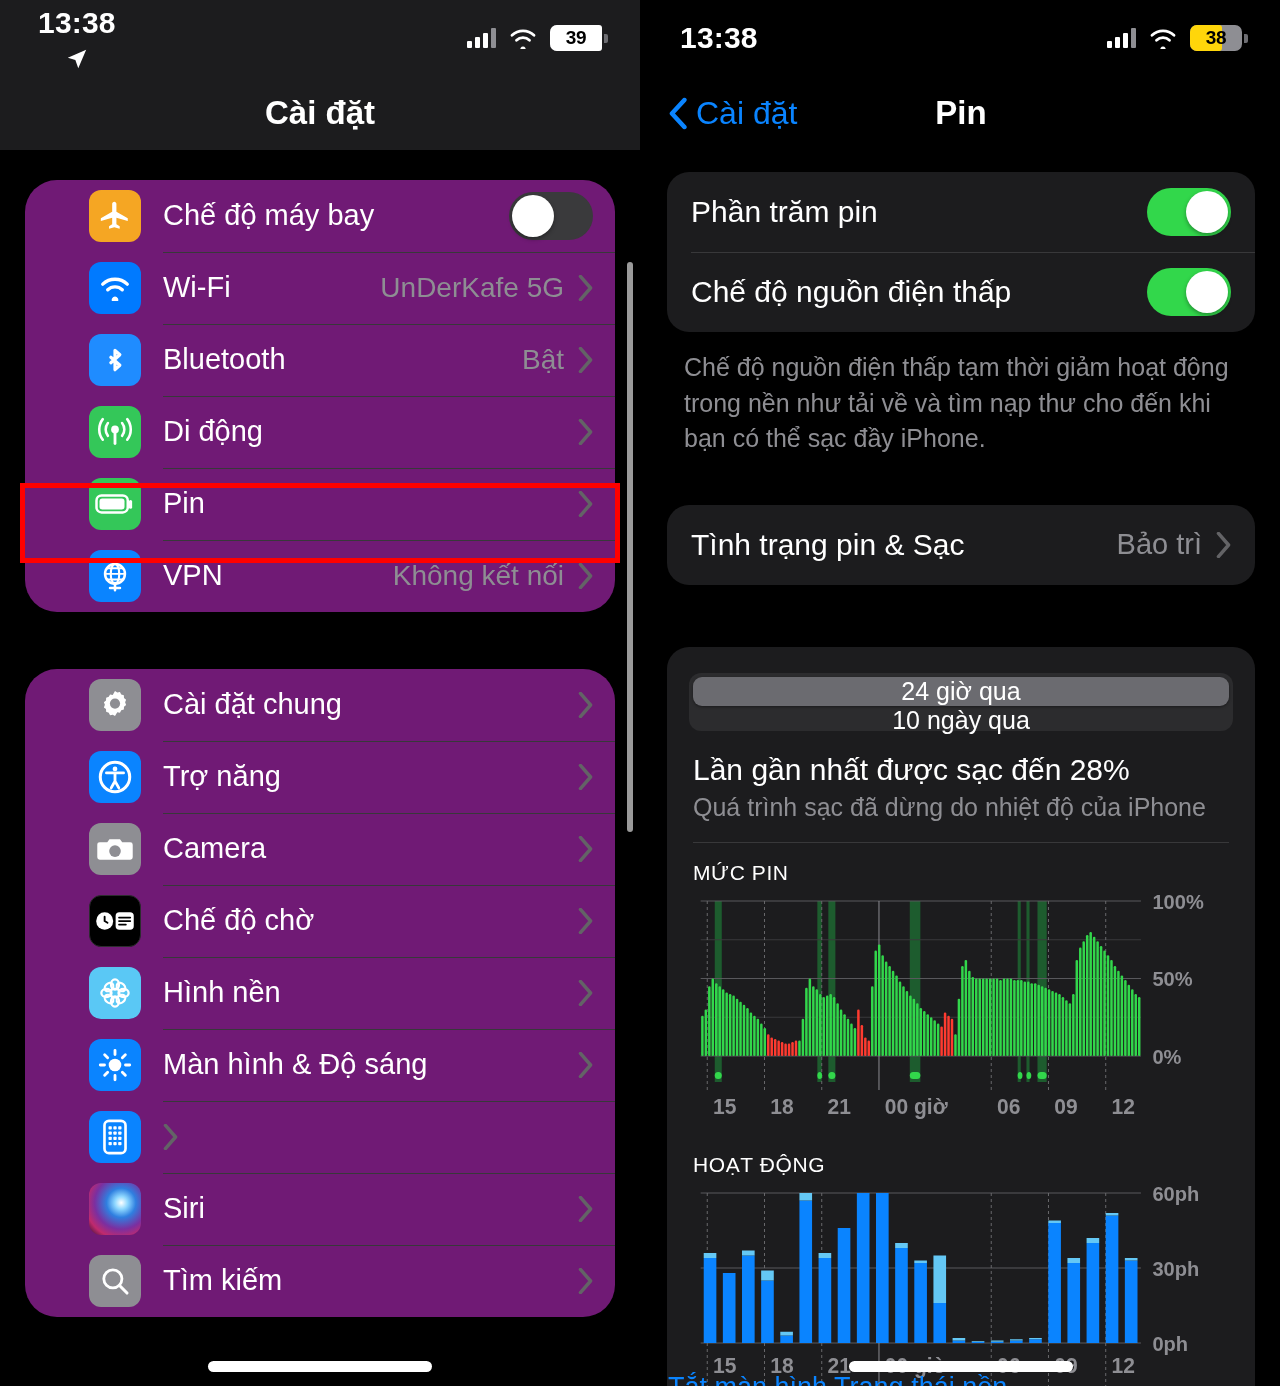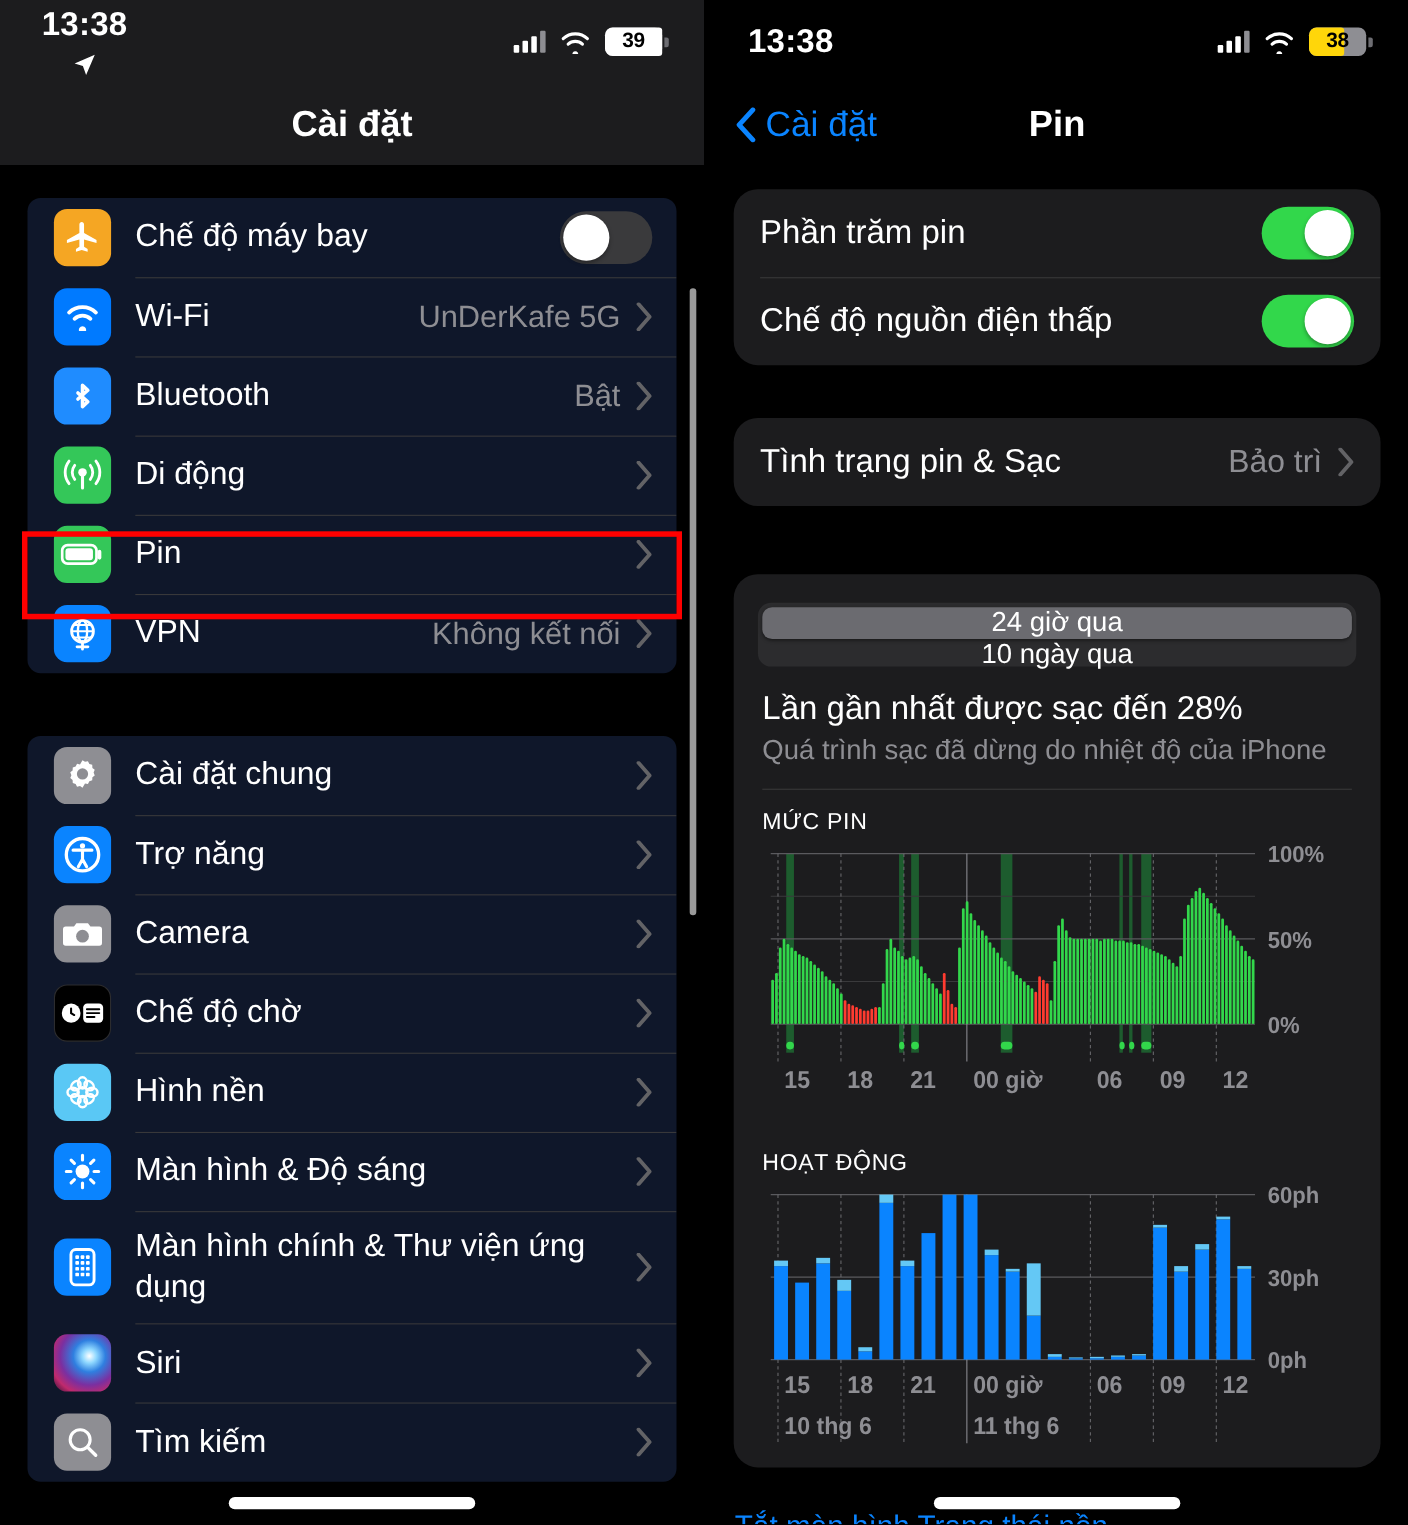--- a/index.html
+++ b/index.html
@@ -80,23 +80,24 @@
     position: absolute; left: 26px; top: 50%; transform: translateY(-50%);
     display: flex; align-items: center; gap: 8px;
     color: #0a84ff; font-size: 32px;
   }
   .chev-back { width: 20px; height: 32px; flex: none; }
 
   
   .content-left { position: absolute; top: 150px; left: 0; right: 0; bottom: 0; }
   .group {
     margin: 30px 25px 0 25px;
-    background: #0f172a;
-    border-radius: 12px;
+    background: #701a75;
+    border-radius: 32px;
     overflow: hidden;
+    padding-left: 40px;
   }
   .row {
     position: relative;
     display: flex; align-items: center;
     padding: 0 22px 0 24px;
     min-height: 72px;
   }
   .row + .row::before {
     content:""; position:absolute; left: 98px; right: 0; top: 0;
     height: 1px; background: #38383a;
@@ -439,21 +440,20 @@
                   <rect x="11.3" y="9" width="2.4" height="2.4" rx=".6"></rect>
                 <rect x="4.3" y="12.8" width="2.4" height="2.4" rx=".6"></rect>
                   <rect x="7.8" y="12.8" width="2.4" height="2.4" rx=".6"></rect>
                   <rect x="11.3" y="12.8" width="2.4" height="2.4" rx=".6"></rect>
                 <rect x="4.3" y="16.6" width="2.4" height="2.4" rx=".6"></rect>
                   <rect x="7.8" y="16.6" width="2.4" height="2.4" rx=".6"></rect>
                   <rect x="11.3" y="16.6" width="2.4" height="2.4" rx=".6"></rect>
               </g>
             </svg>
           </div>
-          <div class="row-label">Màn hình chính &amp; Thư viện ứng dụng</div>
           <svg class="chev" viewBox="0 0 10 18">
               <path d="M1.5 1 L8.5 9 L1.5 17" stroke="#636366" stroke-width="2.4" fill="none" stroke-linecap="round" stroke-linejoin="round"></path>
             </svg>
         </div>
 
         <div class="row">
           <div class="app-icon" style="background:radial-gradient(circle at 62% 38%, #ffffff 0%, #8fd8ff 14%, #2f7fe0 32%, #7b2fa0 58%, #c02a6d 78%, #2a1030 100%)">
           </div>
           <div class="row-label">Siri</div>
           <svg class="chev" viewBox="0 0 10 18">
@@ -526,20 +526,21 @@
             </div>
         </div>
         <div class="rrow">
           <div class="rrow-label">Chế độ nguồn điện thấp</div>
           <div class="toggle on">
               <div class="knob"></div>
             </div>
         </div>
       </div>
 
+      <div class="footnote">Chế độ nguồn điện thấp tạm thời giảm hoạt động trong nền như tải về và tìm nạp thư cho đến khi bạn có thể sạc đầy iPhone.</div>
 
       <div class="rgroup" style="margin-top:48px">
         <div class="rrow">
           <div class="rrow-label">Tình trạng pin &amp; Sạc</div>
           <div class="row-value" style="font-size:29px">Bảo trì</div>
           <svg class="chev" viewBox="0 0 10 18">
               <path d="M1.5 1 L8.5 9 L1.5 17" stroke="#636366" stroke-width="2.4" fill="none" stroke-linecap="round" stroke-linejoin="round"></path>
             </svg>
         </div>
       </div>
@@ -719,21 +720,21 @@
               <text x="20.9" y="223" fill="#8e8e93" font-size="22" font-family="&quot;Liberation Sans&quot;, sans-serif">15</text>
               <text x="80.69999999999999" y="223" fill="#8e8e93" font-size="22" font-family="&quot;Liberation Sans&quot;, sans-serif">18</text>
               <text x="140.5" y="223" fill="#8e8e93" font-size="22" font-family="&quot;Liberation Sans&quot;, sans-serif">21</text>
               <text x="200.3" y="223" fill="#8e8e93" font-size="22" font-family="&quot;Liberation Sans&quot;, sans-serif">00 giờ</text>
               <text x="317.6" y="223" fill="#8e8e93" font-size="22" font-family="&quot;Liberation Sans&quot;, sans-serif">06</text>
               <text x="377.40000000000003" y="223" fill="#8e8e93" font-size="22" font-family="&quot;Liberation Sans&quot;, sans-serif">09</text>
               <text x="437.20000000000005" y="223" fill="#8e8e93" font-size="22" font-family="&quot;Liberation Sans&quot;, sans-serif">12</text>
             </svg>
         </div>
 
-        <div class="chart-head" style="margin-top:40px">HOẠT ĐỘNG</div>
+        <div class="chart-head" style="margin-top:22px">HOẠT ĐỘNG</div>
         <div class="chart-wrap">
           <svg id="chart-activity" viewBox="0 0 560 250" preserveAspectRatio="none" style="height:250px">
               <line x1="8" y1="160" x2="468" y2="160" stroke="#5a5a5e" stroke-width="1"></line>
               <line x1="8" y1="85" x2="468" y2="85" stroke="#5a5a5e" stroke-width="1"></line>
               <line x1="8" y1="10" x2="468" y2="10" stroke="#5a5a5e" stroke-width="1"></line>
               <line x1="14.899999999999999" y1="10" x2="14.899999999999999" y2="236" stroke="#6a6a6e" stroke-width="1" stroke-dasharray="3,3"></line>
               <line x1="74.69999999999999" y1="10" x2="74.69999999999999" y2="236" stroke="#6a6a6e" stroke-width="1" stroke-dasharray="3,3"></line>
               <line x1="134.5" y1="10" x2="134.5" y2="236" stroke="#6a6a6e" stroke-width="1" stroke-dasharray="3,3"></line>
               <line x1="194.3" y1="10" x2="194.3" y2="236" stroke="#8e8e93" stroke-width="1" stroke-dasharray=""></line>
               <line x1="311.6" y1="10" x2="311.6" y2="236" stroke="#6a6a6e" stroke-width="1" stroke-dasharray="3,3"></line>

